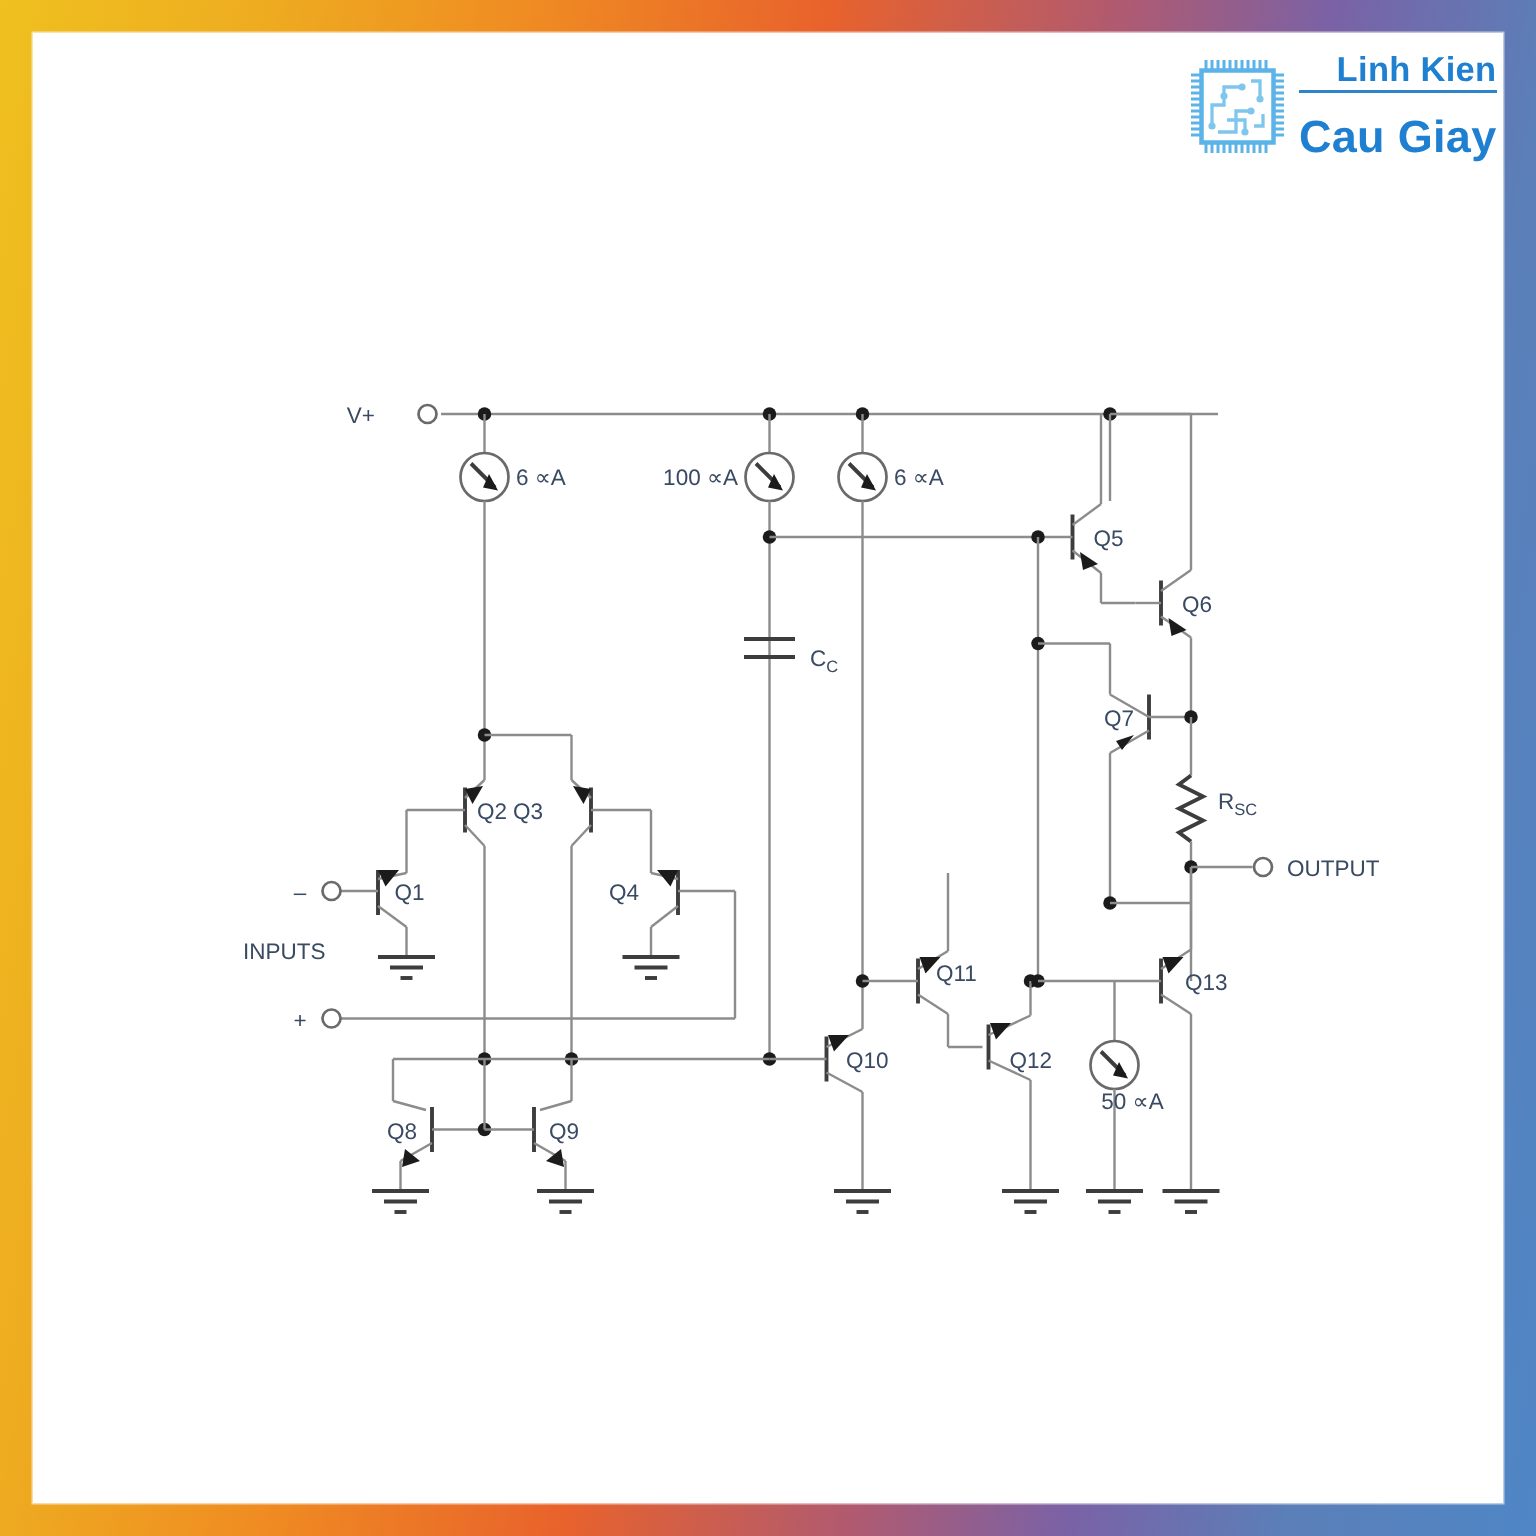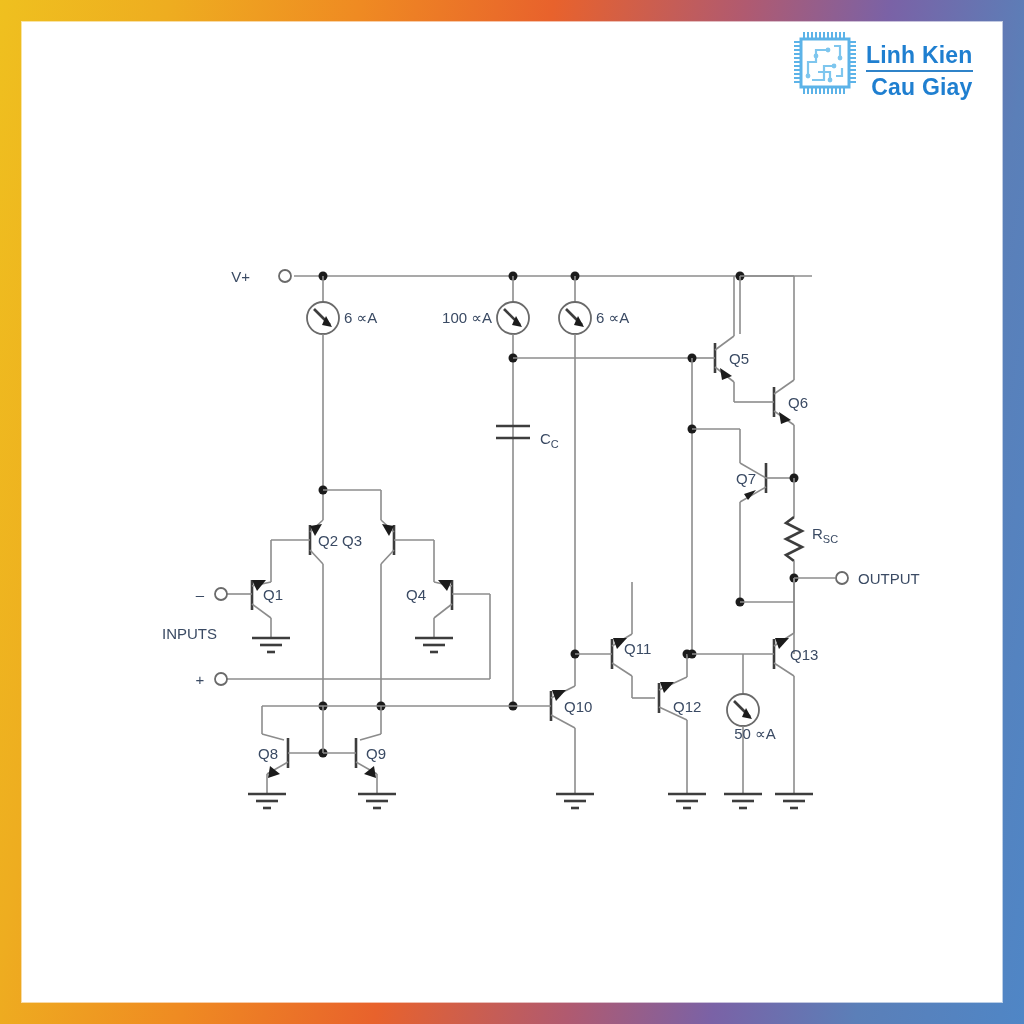--- a/index.html
+++ b/index.html
@@ -22,34 +22,34 @@
         #4f86c6 100%);
   }
   #inner{
     position:absolute;left:22px;top:22px;right:22px;bottom:22px;
     background:#ffffff;
     box-shadow:0 0 0 1px rgba(255,255,255,.6);
   }
   
   #brand{
     position:absolute;left:772px;top:10px;width:215px;height:78px;
-    display:flex;gap:10px;
+    display:flex;align-items:center;gap:10px;
   }
   #chip{
     width:62px;height:62px;position:relative;flex:0 0 auto;
   }
   #chip .pads{position:absolute;inset:0;}
   #brandtext{display:flex;flex-direction:column;justify-content:center;line-height:1.05;}
   #brandtext .l1{
     color:#1f7fd0;font-weight:bold;font-size:23px;letter-spacing:.2px;
     padding-bottom:2px;border-bottom:2px solid #2f83c9;text-align:right;
   }
   #brandtext .l2{
-    color:#1f7fd0;font-weight:bold;font-size:23px;letter-spacing:.2px;
-    padding-top:3px;text-align:right;
+    color:#1f7fd0;font-weight:bold;font-size:30px;letter-spacing:.2px;
+    padding-top:14px;text-align:right;
   }
   #schematic{position:absolute;left:0;top:0;width:1024px;height:1024px;}
   text{font-family:"Liberation Sans",sans-serif;fill:#3a4a63;}
   .lbl{font-size:15px;}
   .lblsm{font-size:11px;}
   .wire{stroke:#8c8c8c;stroke-width:1.6;fill:none;}
   .dev{stroke:#3d3d3d;stroke-width:2.6;fill:none;}
   .devthin{stroke:#6a6a6a;stroke-width:1.8;fill:none;}
   .dot{fill:#1b1b1b;}
   .term{fill:#ffffff;stroke:#6a6a6a;stroke-width:1.8;}

